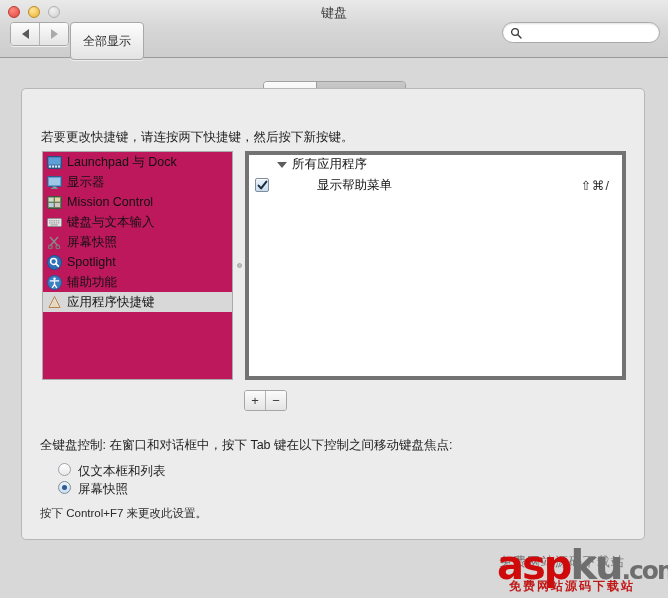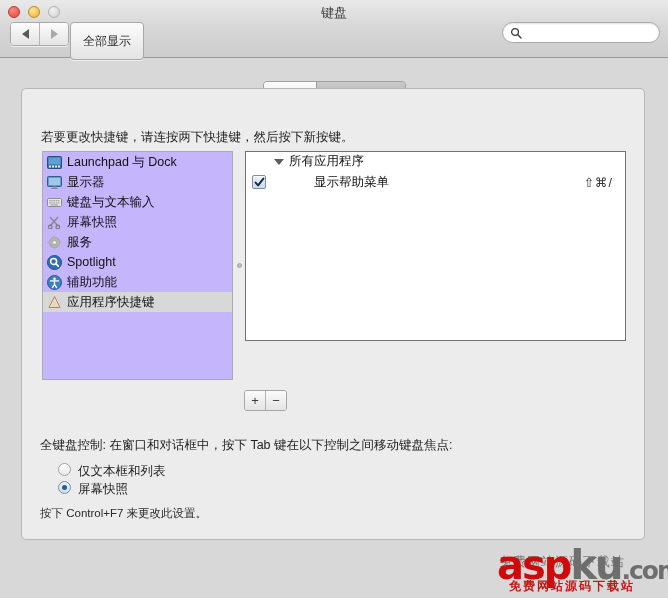--- a/index.html
+++ b/index.html
@@ -129,21 +129,21 @@
   .instruction {
     position: absolute; left: 41px; top: 129px;
     font-size: 12.5px; color: #1d1d1d;
     white-space: nowrap;
   }
 
   
   .list-left {
     position: absolute; left: 42px; top: 151px;
     width: 191px; height: 229px;
-    background: #c4b5fd;
+    background: #be185d;
     border: 1px solid #aaaaaa;
     box-sizing: border-box;
     overflow: hidden;
   }
   .row {
     display: flex; align-items: center;
     height: 20px; padding-left: 3px;
     font-size: 12.5px; color: #111;
     box-sizing: border-box;
   }
@@ -162,23 +162,23 @@
   }
   .splitter .dot {
     width: 5px; height: 5px; border-radius: 50%;
     background: #bdbdbd;
     border: 1px solid #a6a6a6;
     box-sizing: border-box;
   }
 
   .list-right {
     position: absolute; left: 245px; top: 151px;
-    width: 381px; height: 190px;
+    width: 381px; height: 229px;
     background: #fff;
-    border: 1px solid #737373;
+    border: 4px solid #737373;
     box-sizing: border-box;
     overflow: hidden;
   }
   .group-row {
     display: flex; align-items: center;
     height: 19px; padding-left: 28px;
     font-size: 12.5px; color: #111;
   }
   .disclosure {
     width: 0; height: 0; margin-right: 5px;
@@ -346,20 +346,32 @@
       <svg width="15" height="13" viewBox="0 0 15 13">
         <rect x="0.5" y="0.5" width="14" height="10" rx="1" fill="#5b90c6" stroke="#2f5d8e"></rect>
         <rect x="1.8" y="1.8" width="11.4" height="7.4" fill="#9fc8e8"></rect>
         <rect x="5.5" y="10.5" width="4" height="2" fill="#8e9aa6"></rect>
         <rect x="4" y="12" width="7" height="1" fill="#7f8b97"></rect>
       </svg>
     </span>
     <span class="lbl">显示器</span>
   </div>
 
+  <div class="row">
+    <span class="ic">
+      <svg width="15" height="13" viewBox="0 0 15 13">
+        <rect x="0.5" y="0.5" width="14" height="12" rx="1" fill="#6b7f63" stroke="#44543e"></rect>
+        <rect x="1.6" y="1.6" width="5" height="4" fill="#cfe0c8"></rect>
+        <rect x="8" y="1.6" width="5" height="4" fill="#e3d7a6"></rect>
+        <rect x="1.6" y="7" width="5" height="4" fill="#b9cfd8"></rect>
+        <rect x="8" y="7" width="5" height="4" fill="#d9c3c3"></rect>
+      </svg>
+    </span>
+    <span class="lbl">Mission Control</span>
+  </div>
 
   <div class="row">
     <span class="ic">
       <svg width="15" height="11" viewBox="0 0 15 11">
         <rect x="0.5" y="1.5" width="14" height="8" rx="1.2" fill="#e7e7e7" stroke="#8d8d8d"></rect>
         <rect x="2" y="3" width="1.6" height="1.4" fill="#a9a9a9"></rect>
         <rect x="4.2" y="3" width="1.6" height="1.4" fill="#a9a9a9"></rect>
         <rect x="6.4" y="3" width="1.6" height="1.4" fill="#a9a9a9"></rect>
         <rect x="8.6" y="3" width="1.6" height="1.4" fill="#a9a9a9"></rect>
         <rect x="10.8" y="3" width="1.6" height="1.4" fill="#a9a9a9"></rect>
@@ -379,37 +391,20 @@
       <svg width="15" height="14" viewBox="0 0 15 14">
         <line x1="3" y1="2" x2="11" y2="11" stroke="#8a8a8a" stroke-width="1.4"></line>
         <line x1="11" y1="2" x2="3" y2="11" stroke="#8a8a8a" stroke-width="1.4"></line>
         <circle cx="3.3" cy="12" r="1.8" fill="none" stroke="#7c7c7c" stroke-width="1.2"></circle>
         <circle cx="10.8" cy="12" r="1.8" fill="none" stroke="#7c7c7c" stroke-width="1.2"></circle>
       </svg>
     </span>
     <span class="lbl">屏幕快照</span>
   </div>
 
-  <div class="row">
-    <span class="ic">
-      <svg width="15" height="15" viewBox="0 0 15 15">
-        <g fill="#b4b4b4" stroke="#8f8f8f" stroke-width="0.6">
-          <circle cx="7.5" cy="7.5" r="5.2"></circle>
-        </g>
-        <circle cx="7.5" cy="7.5" r="2.1" fill="#f0f0f0" stroke="#8f8f8f" stroke-width="0.6"></circle>
-        <g fill="#b4b4b4">
-          <rect x="6.7" y="0.3" width="1.6" height="2.6"></rect>
-          <rect x="6.7" y="12.1" width="1.6" height="2.6"></rect>
-          <rect x="0.3" y="6.7" width="2.6" height="1.6"></rect>
-          <rect x="12.1" y="6.7" width="2.6" height="1.6"></rect>
-        </g>
-      </svg>
-    </span>
-    <span class="lbl">服务</span>
-  </div>
 
   <div class="row">
     <span class="ic">
       <svg width="15" height="15" viewBox="0 0 15 15">
         <circle cx="7.5" cy="7.5" r="7" fill="#2f6fba" stroke="#1d4f8c"></circle>
         <circle cx="6.6" cy="6.4" r="3" fill="none" stroke="#fff" stroke-width="1.5"></circle>
         <line x1="8.8" y1="8.7" x2="11.3" y2="11.2" stroke="#fff" stroke-width="1.8" stroke-linecap="round"></line>
       </svg>
     </span>
     <span class="lbl">Spotlight</span>

